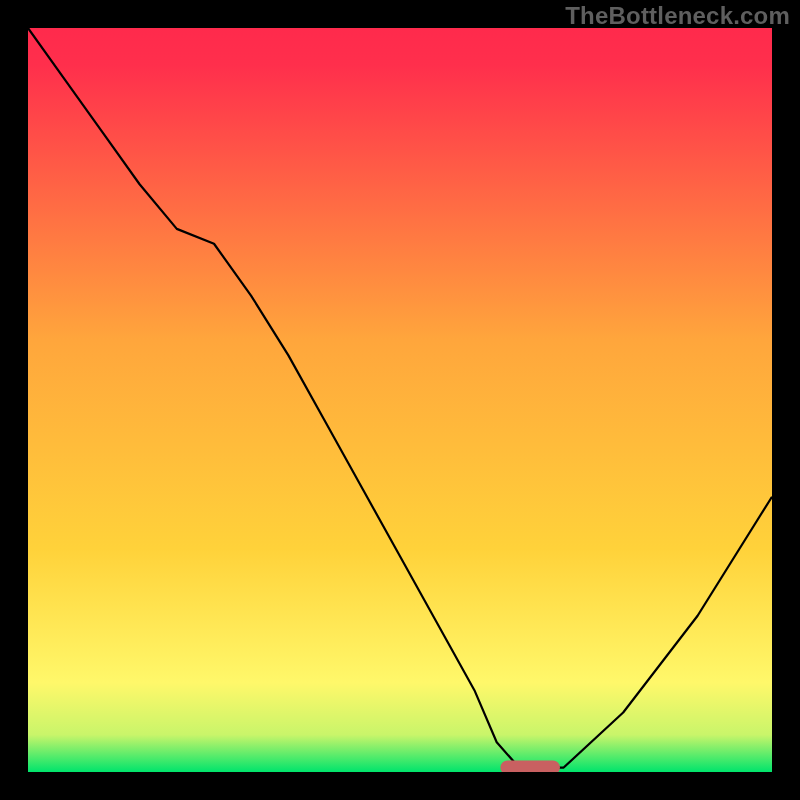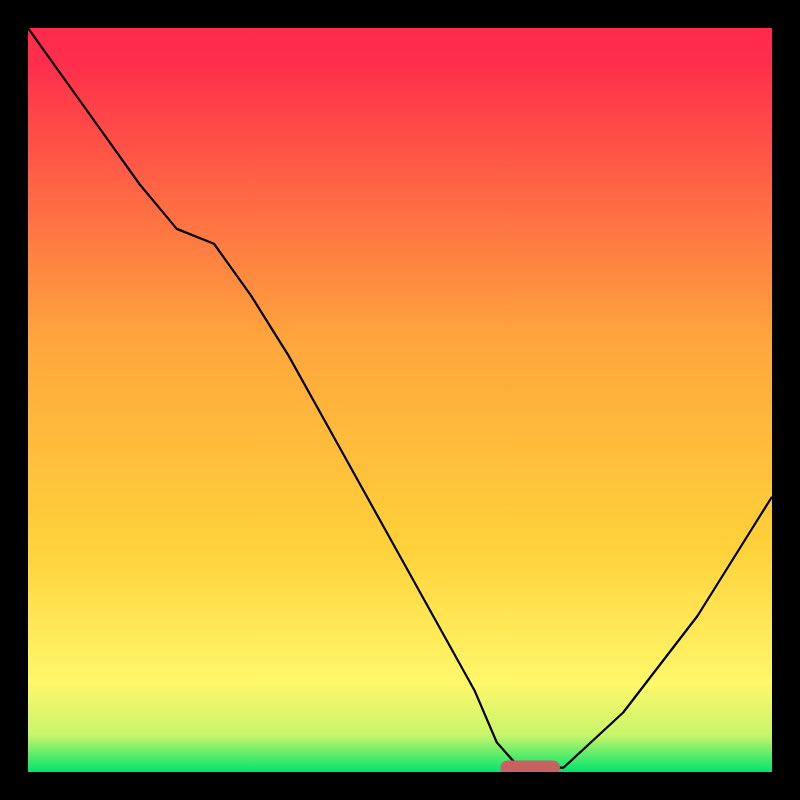--- a/index.html
+++ b/index.html
@@ -49,20 +49,21 @@
   .marker {
     fill: #c96061;
     stroke: none;
   }
 </style>
 </head>
 <body>
 
 <div class="stage">
 
+  <div class="watermark" style="color: rgb(95, 95, 95);">TheBottleneck.com</div>
 
   <div class="plot-area">
     <svg viewBox="0 0 744 744" preserveAspectRatio="none">
       <defs>
         <linearGradient id="bg-grad" x1="0" y1="0" x2="0" y2="1">
             <stop offset="0.00%" stop-color="#ff2a4c"></stop>
             <stop offset="5.00%" stop-color="#ff2f4c"></stop>
             <stop offset="42.00%" stop-color="#ffa63c"></stop>
             <stop offset="70.00%" stop-color="#ffd23a"></stop>
             <stop offset="88.00%" stop-color="#fff86a"></stop>

